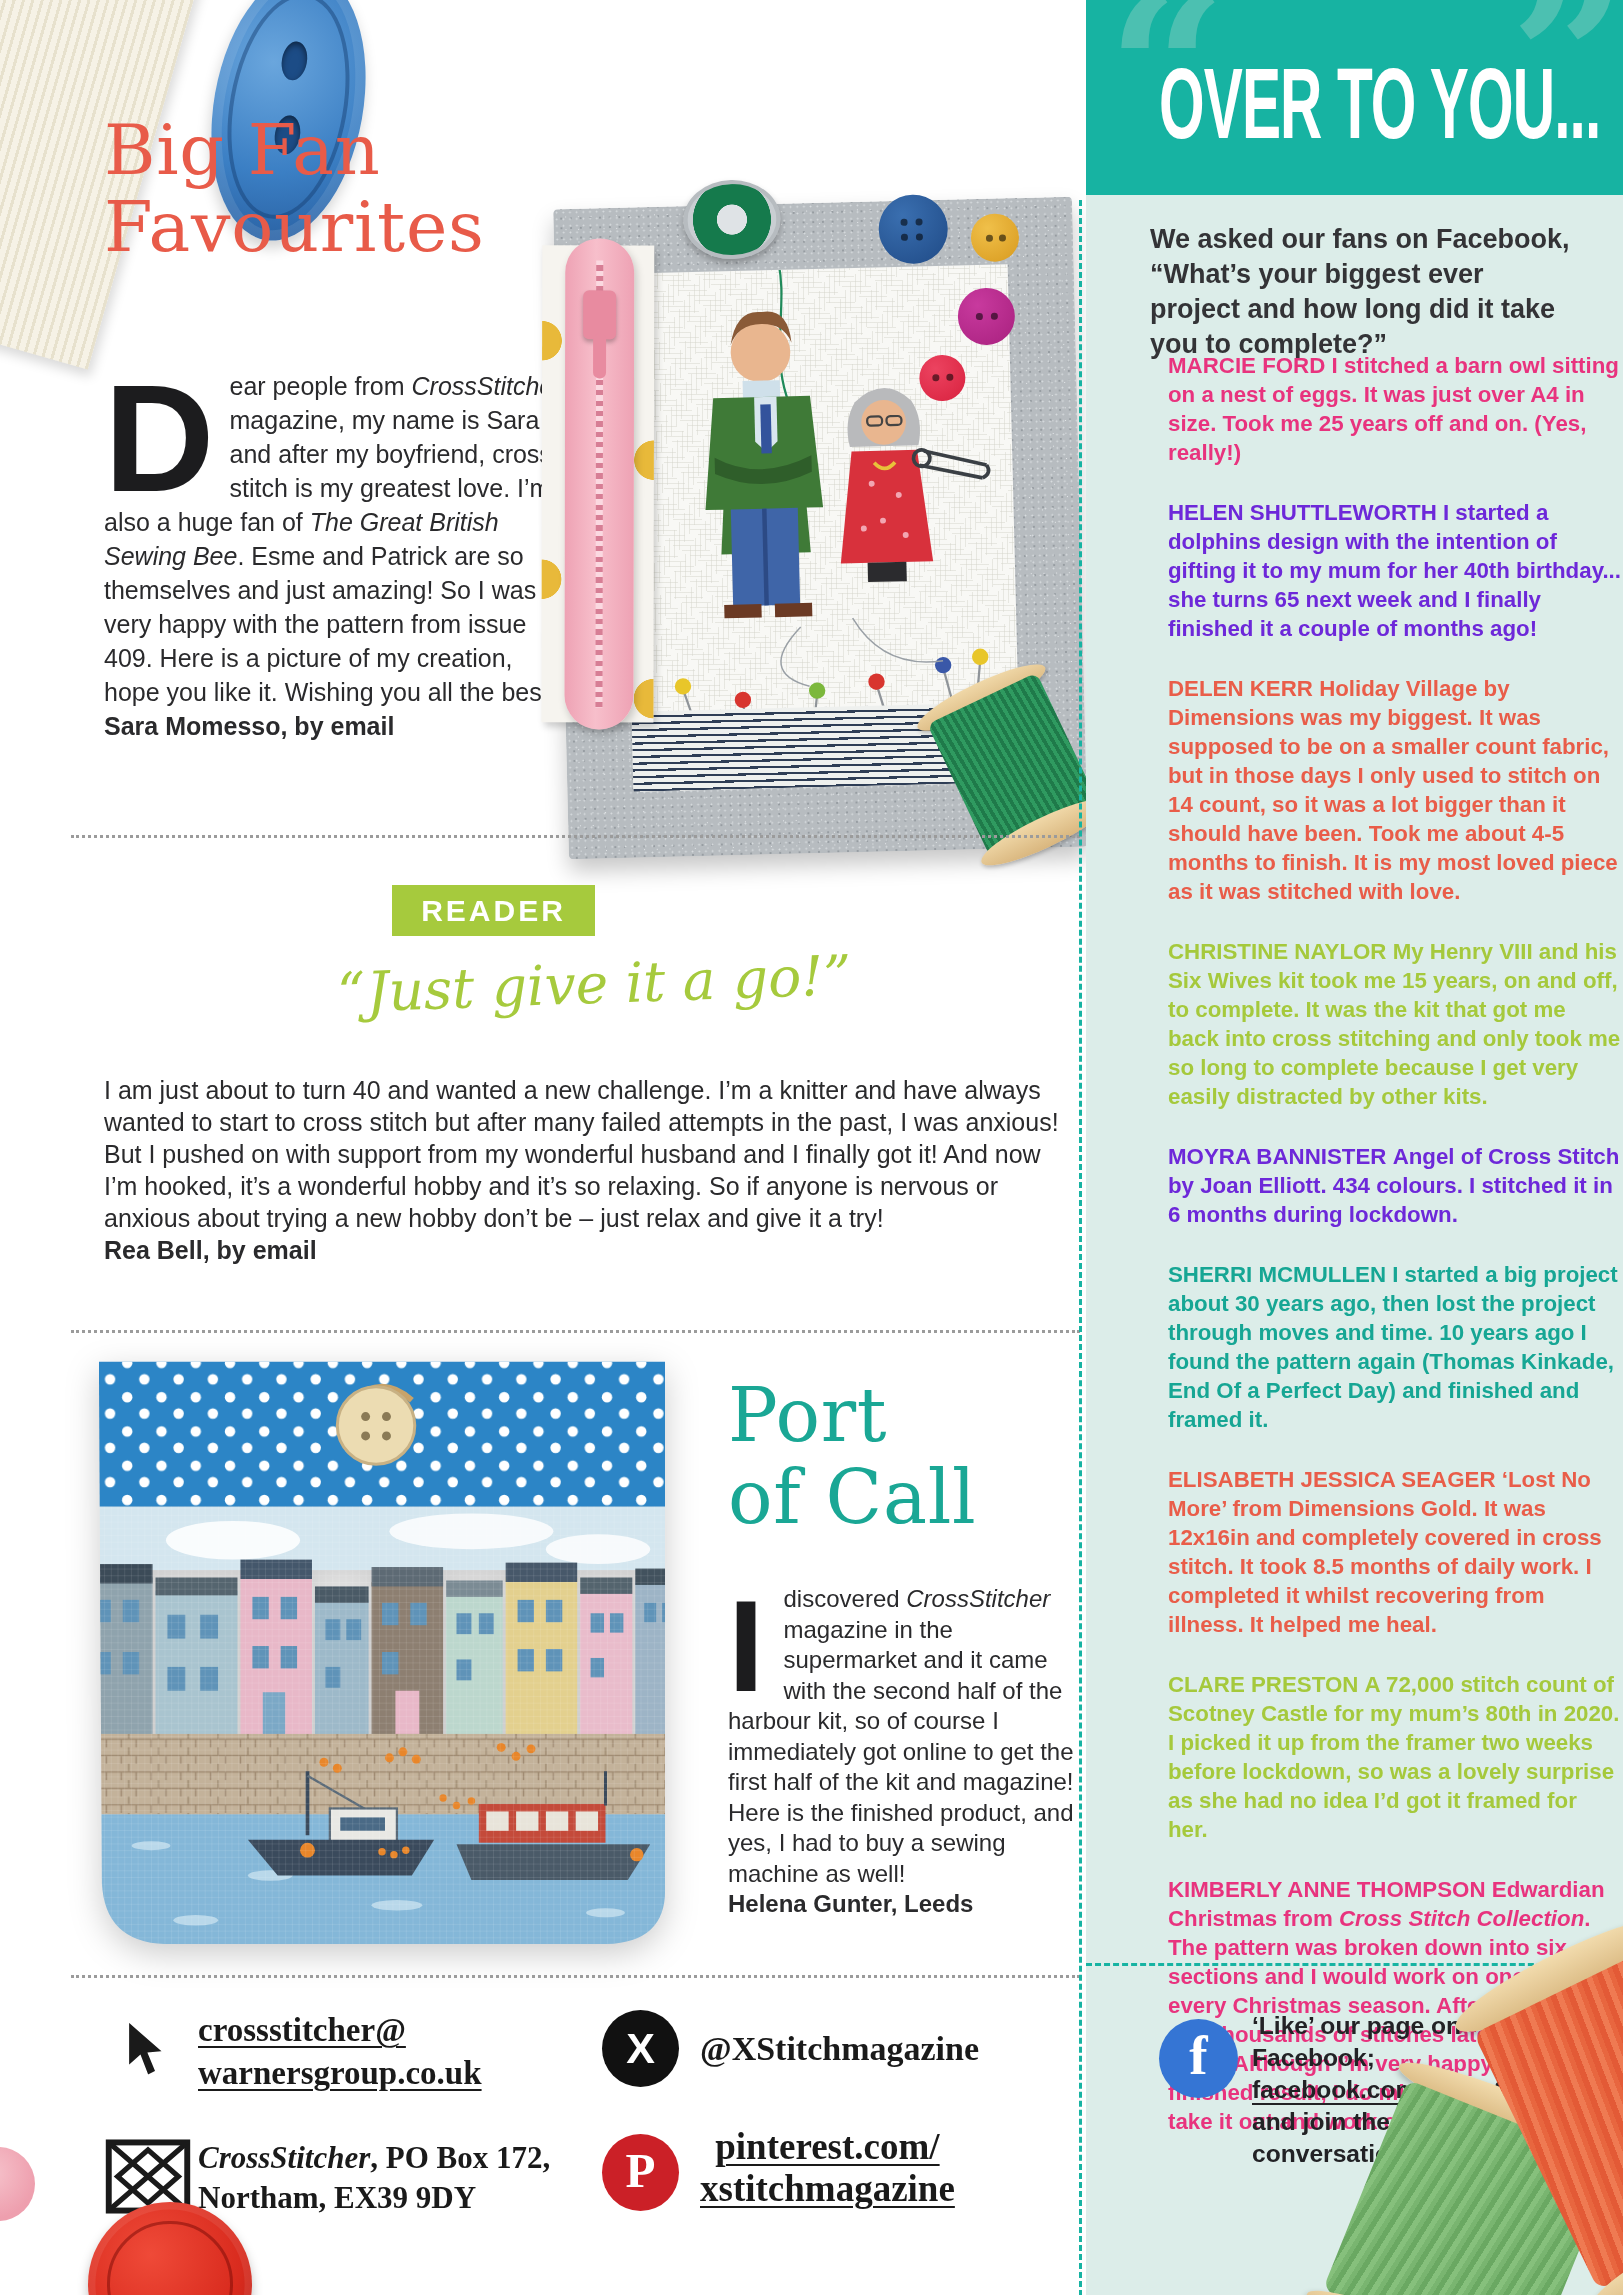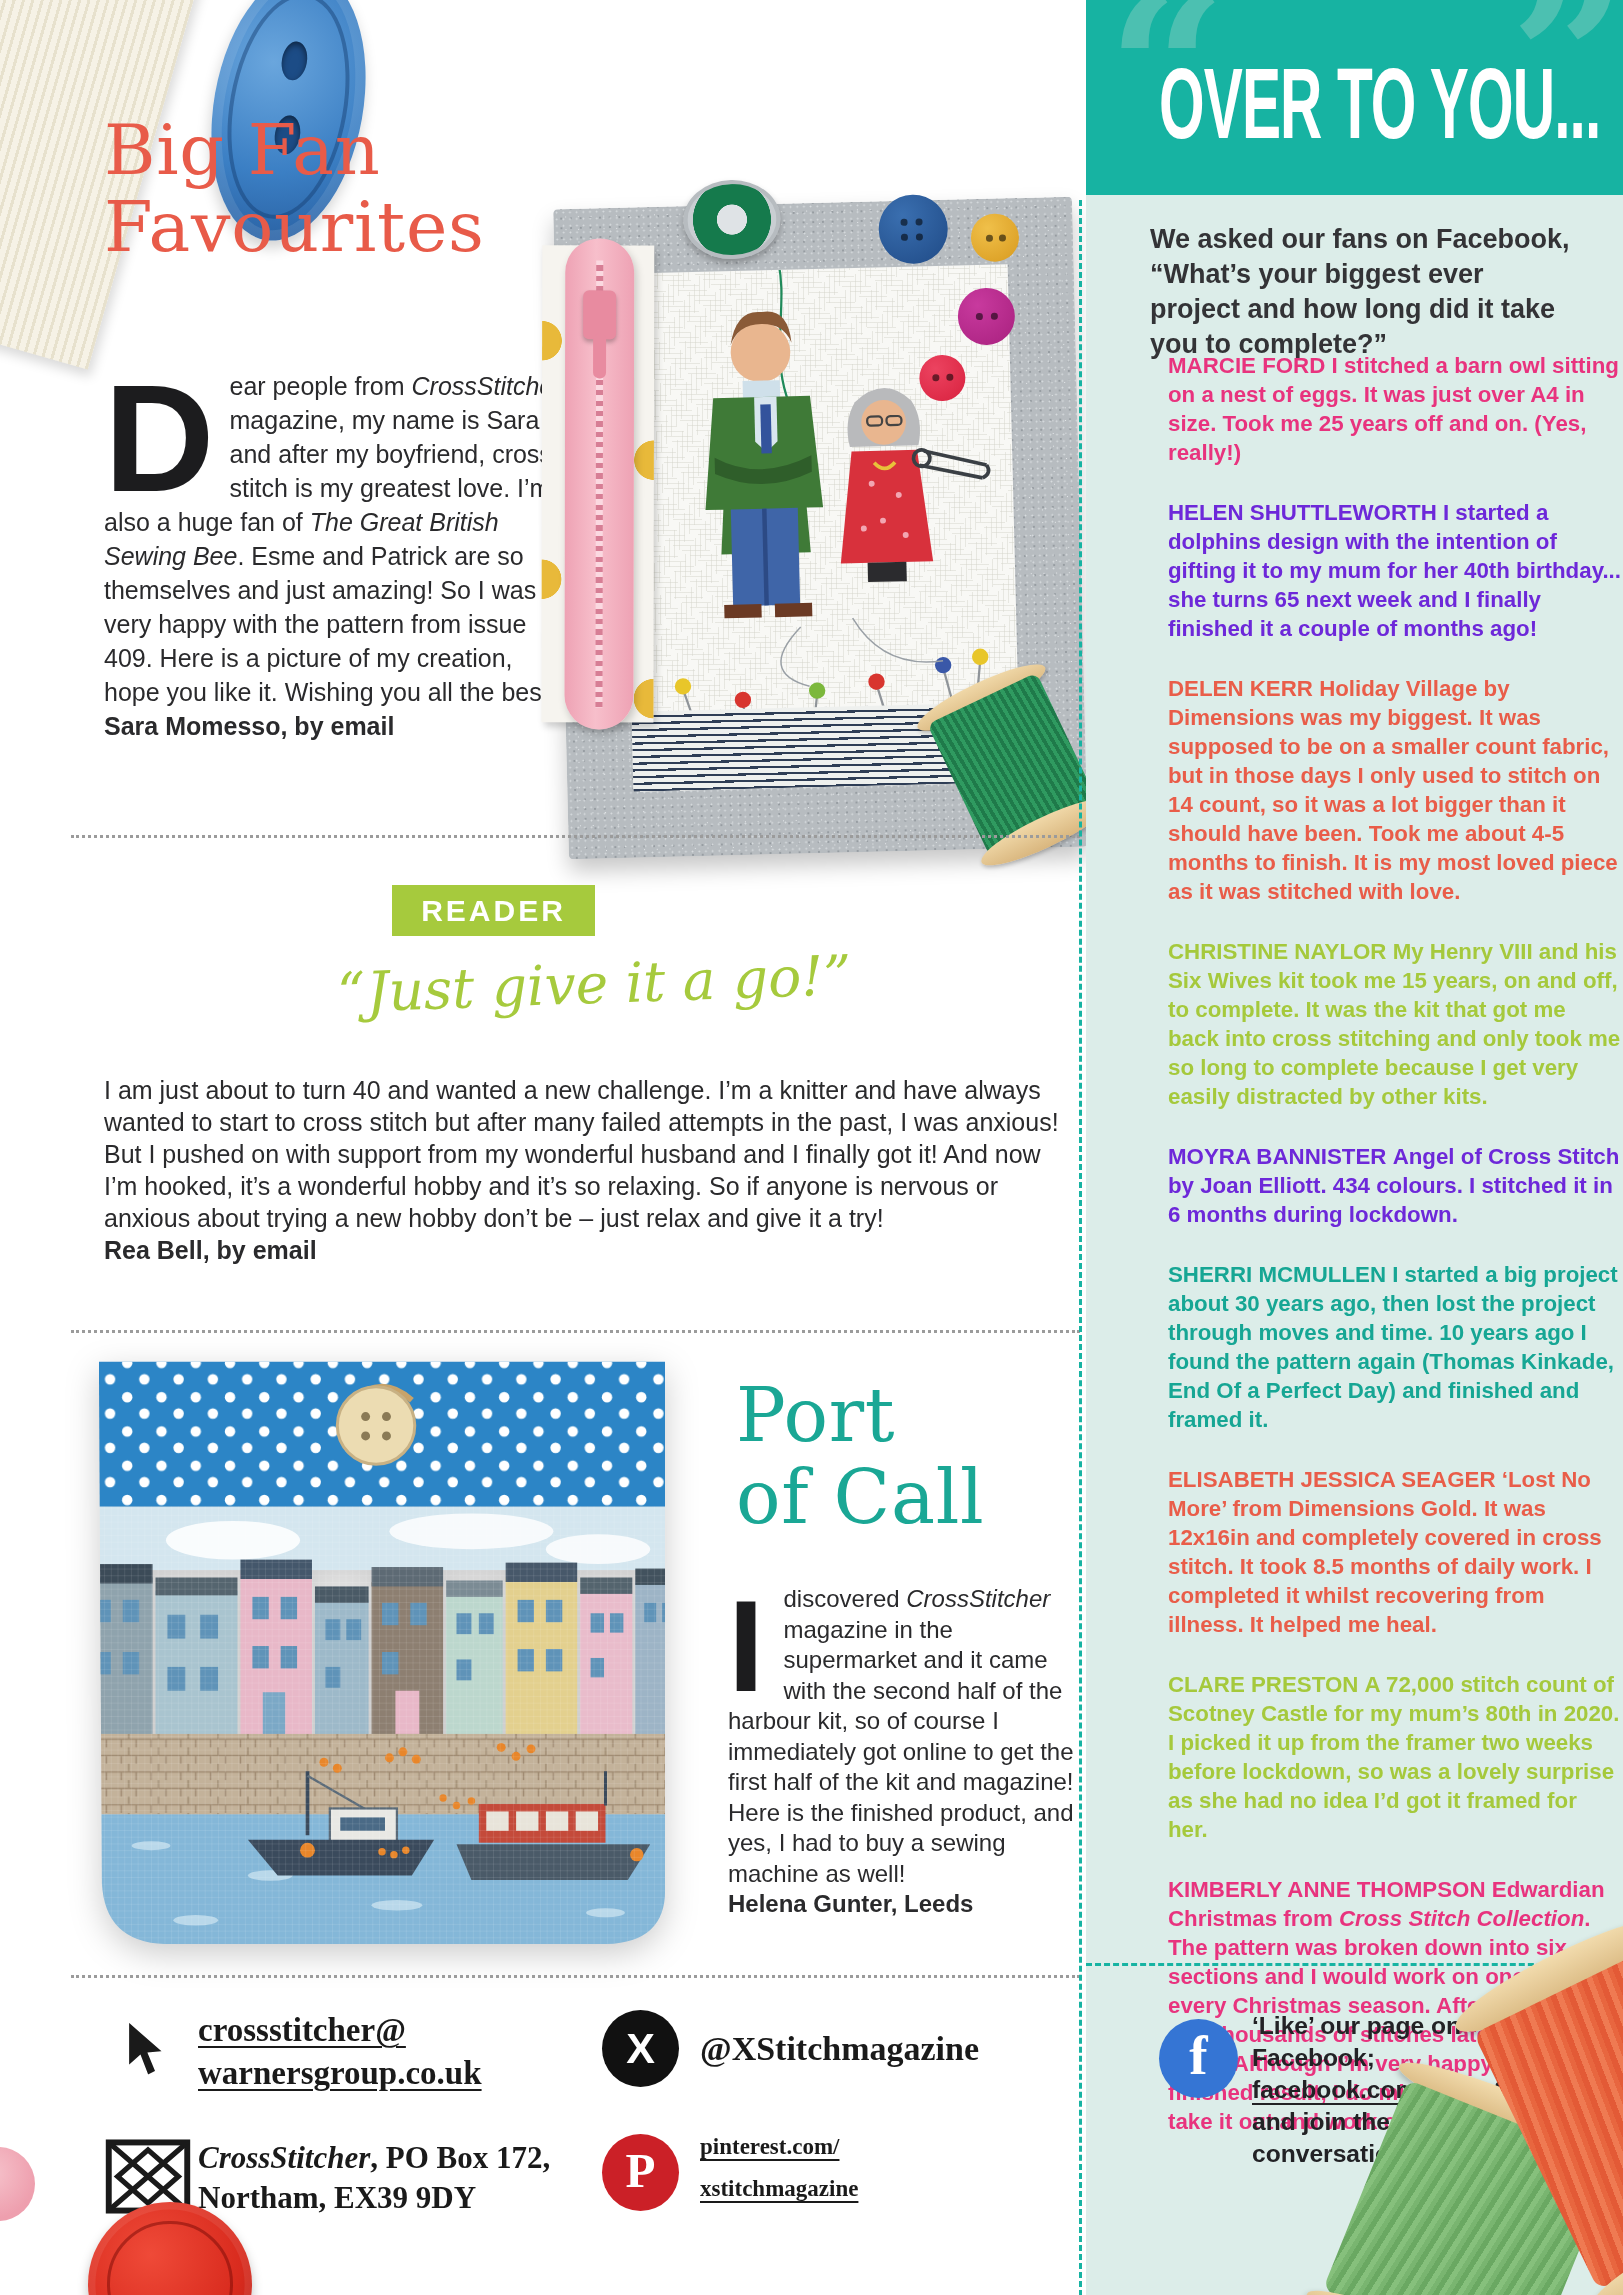--- a/index.html
+++ b/index.html
@@ -20,21 +20,21 @@
     background:radial-gradient(circle at 35% 35%,#6aa6dd,#3b7fc4 55%,#2a62a4 90%);
     box-shadow:inset 0 0 0 10.4px rgba(255,255,255,.10), 0 7.4px 13.4px rgba(0,0,0,.18);}
   .blue-button .rim{position:absolute;left:16.4px;top:22.3px;right:16.4px;bottom:22.3px;border-radius:50%;
     border:4.5px solid rgba(20,60,110,.45);}
   .blue-button .hole{position:absolute;width:25px;height:39px;border-radius:50%;background:#1c4c86;
     box-shadow:inset 0 3px 6px rgba(0,0,0,.5);}
 
   
   .headline{font-family:"DejaVu Serif",serif;font-weight:400;color:#e85b49;
     font-size:70px;line-height:77px;letter-spacing:0.7px;}
-  .headline.teal{color:#1aa795;font-size:74px;line-height:82px;margin-left:8px;}
+  .headline.teal{color:#1aa795;font-size:74px;line-height:82px;}
 
   
   .letter{font-size:25px;line-height:34px;color:#2a2a2c;}
   .letter .sig{font-weight:bold;}
   .dropcap{float:left;font-weight:800;font-size:153px;line-height:118px;
     margin:10.4px 15px 0 0;color:#1c1c1e;}
   .dropcap.thin{font-size:141px;line-height:112px;margin-right:19.4px;}
 
   .dotted{border-top:3.7px dotted #9b9b9b;height:0;}
 
@@ -418,21 +418,21 @@
   </svg>
   <div class="abs contact" style="left:198px;top:2138px;font-size:31px;line-height:40px;">
     <div><span><span class="it">CrossStitcher</span><span>, PO Box 172,</span></span></div>
     <div>Northam, EX39 9DY</div>
   </div>
 
   <div class="abs social-circle" style="left:602px;top:2010px;width:77px;height:77px;background:#111111;font-weight:bold;font-size:43px;line-height:77px;"><span>X</span></div>
   <div class="abs contact" style="left:700px;top:2027px;font-size:34px;">@XStitchmagazine</div>
 
   <div class="abs social-circle" style="left:602px;top:2134px;width:77px;height:77px;background:#cb2027;font-weight:bold;font-size:49px;line-height:74px;font-family:'Liberation Serif',serif;"><span>P</span></div>
-  <div class="abs contact ul" style="left:700px;top:2126px;font-size:23px;line-height:42px;">
+  <div class="abs contact ul" style="left:700px;top:2126px;font-size:37px;line-height:42px;text-align:center;">
     <div>pinterest.com/</div>
     <div>xstitchmagazine</div>
   </div>
 
   <div class="abs sb-band"></div>
   <div class="abs sb-panel"></div>
   <div class="abs sb-dash-v"></div>
   <div class="abs sb-dash-h"></div>
 
   <div class="abs deco-quote" style="left:1107px;top:-34px;">“</div>

